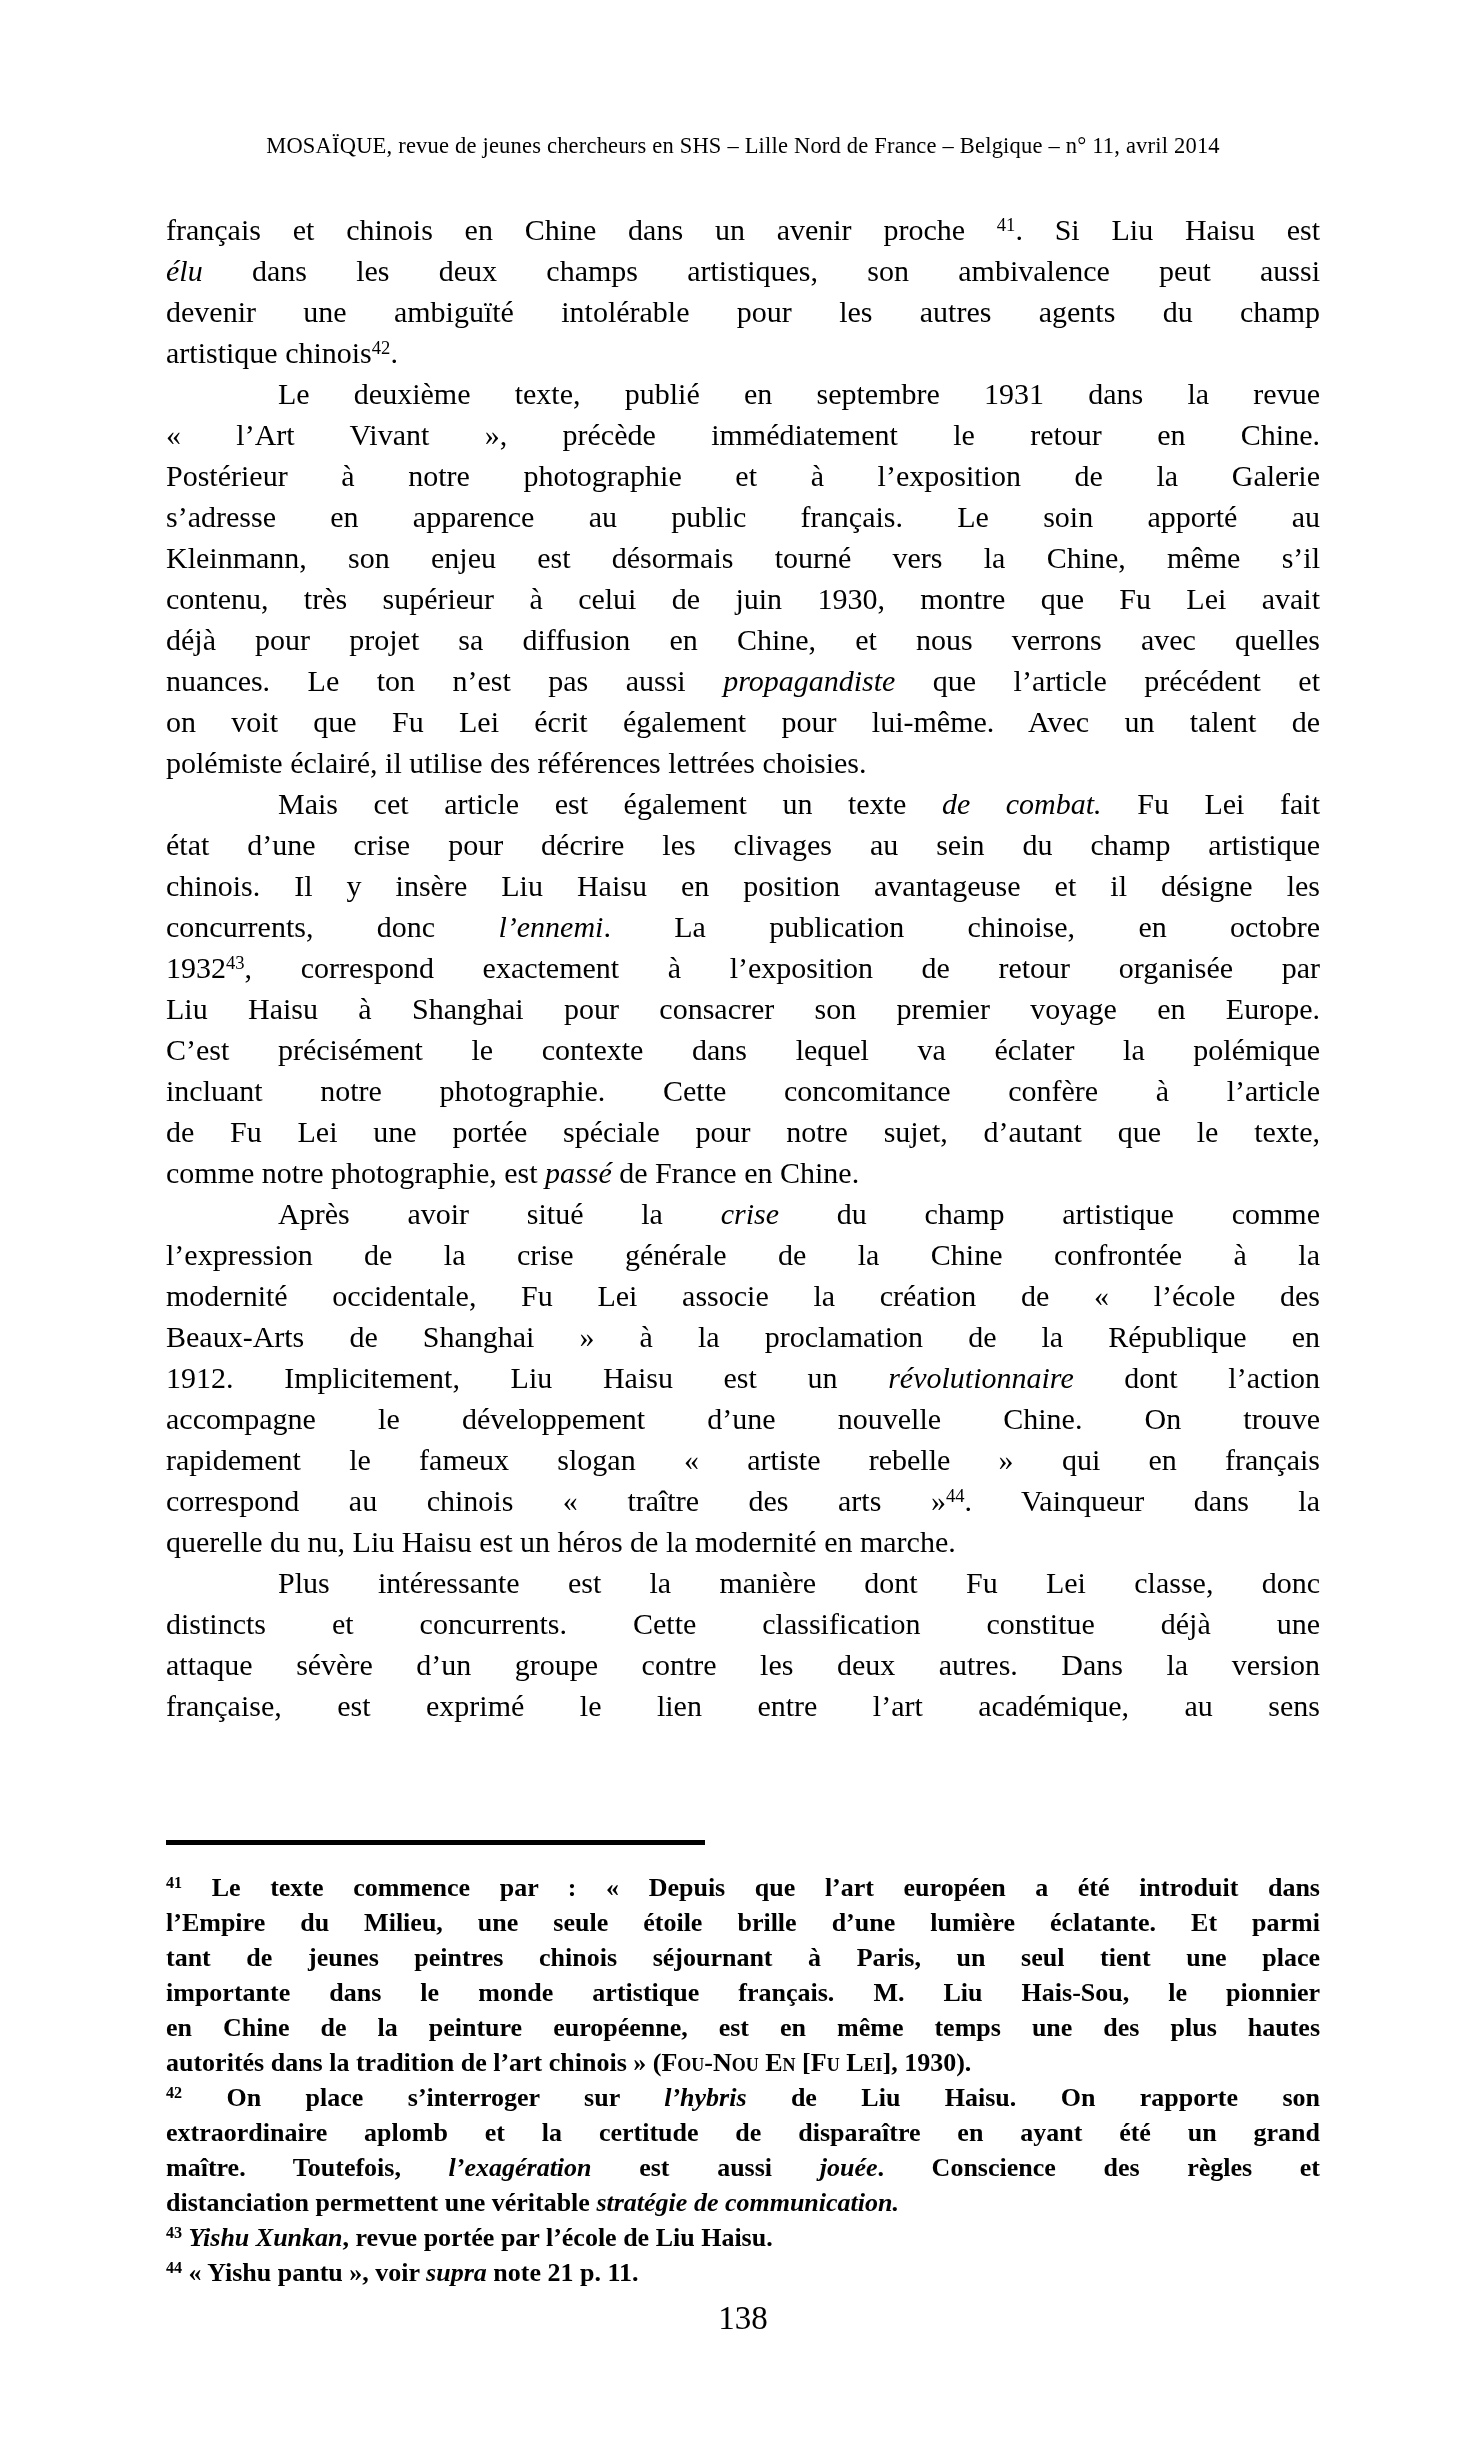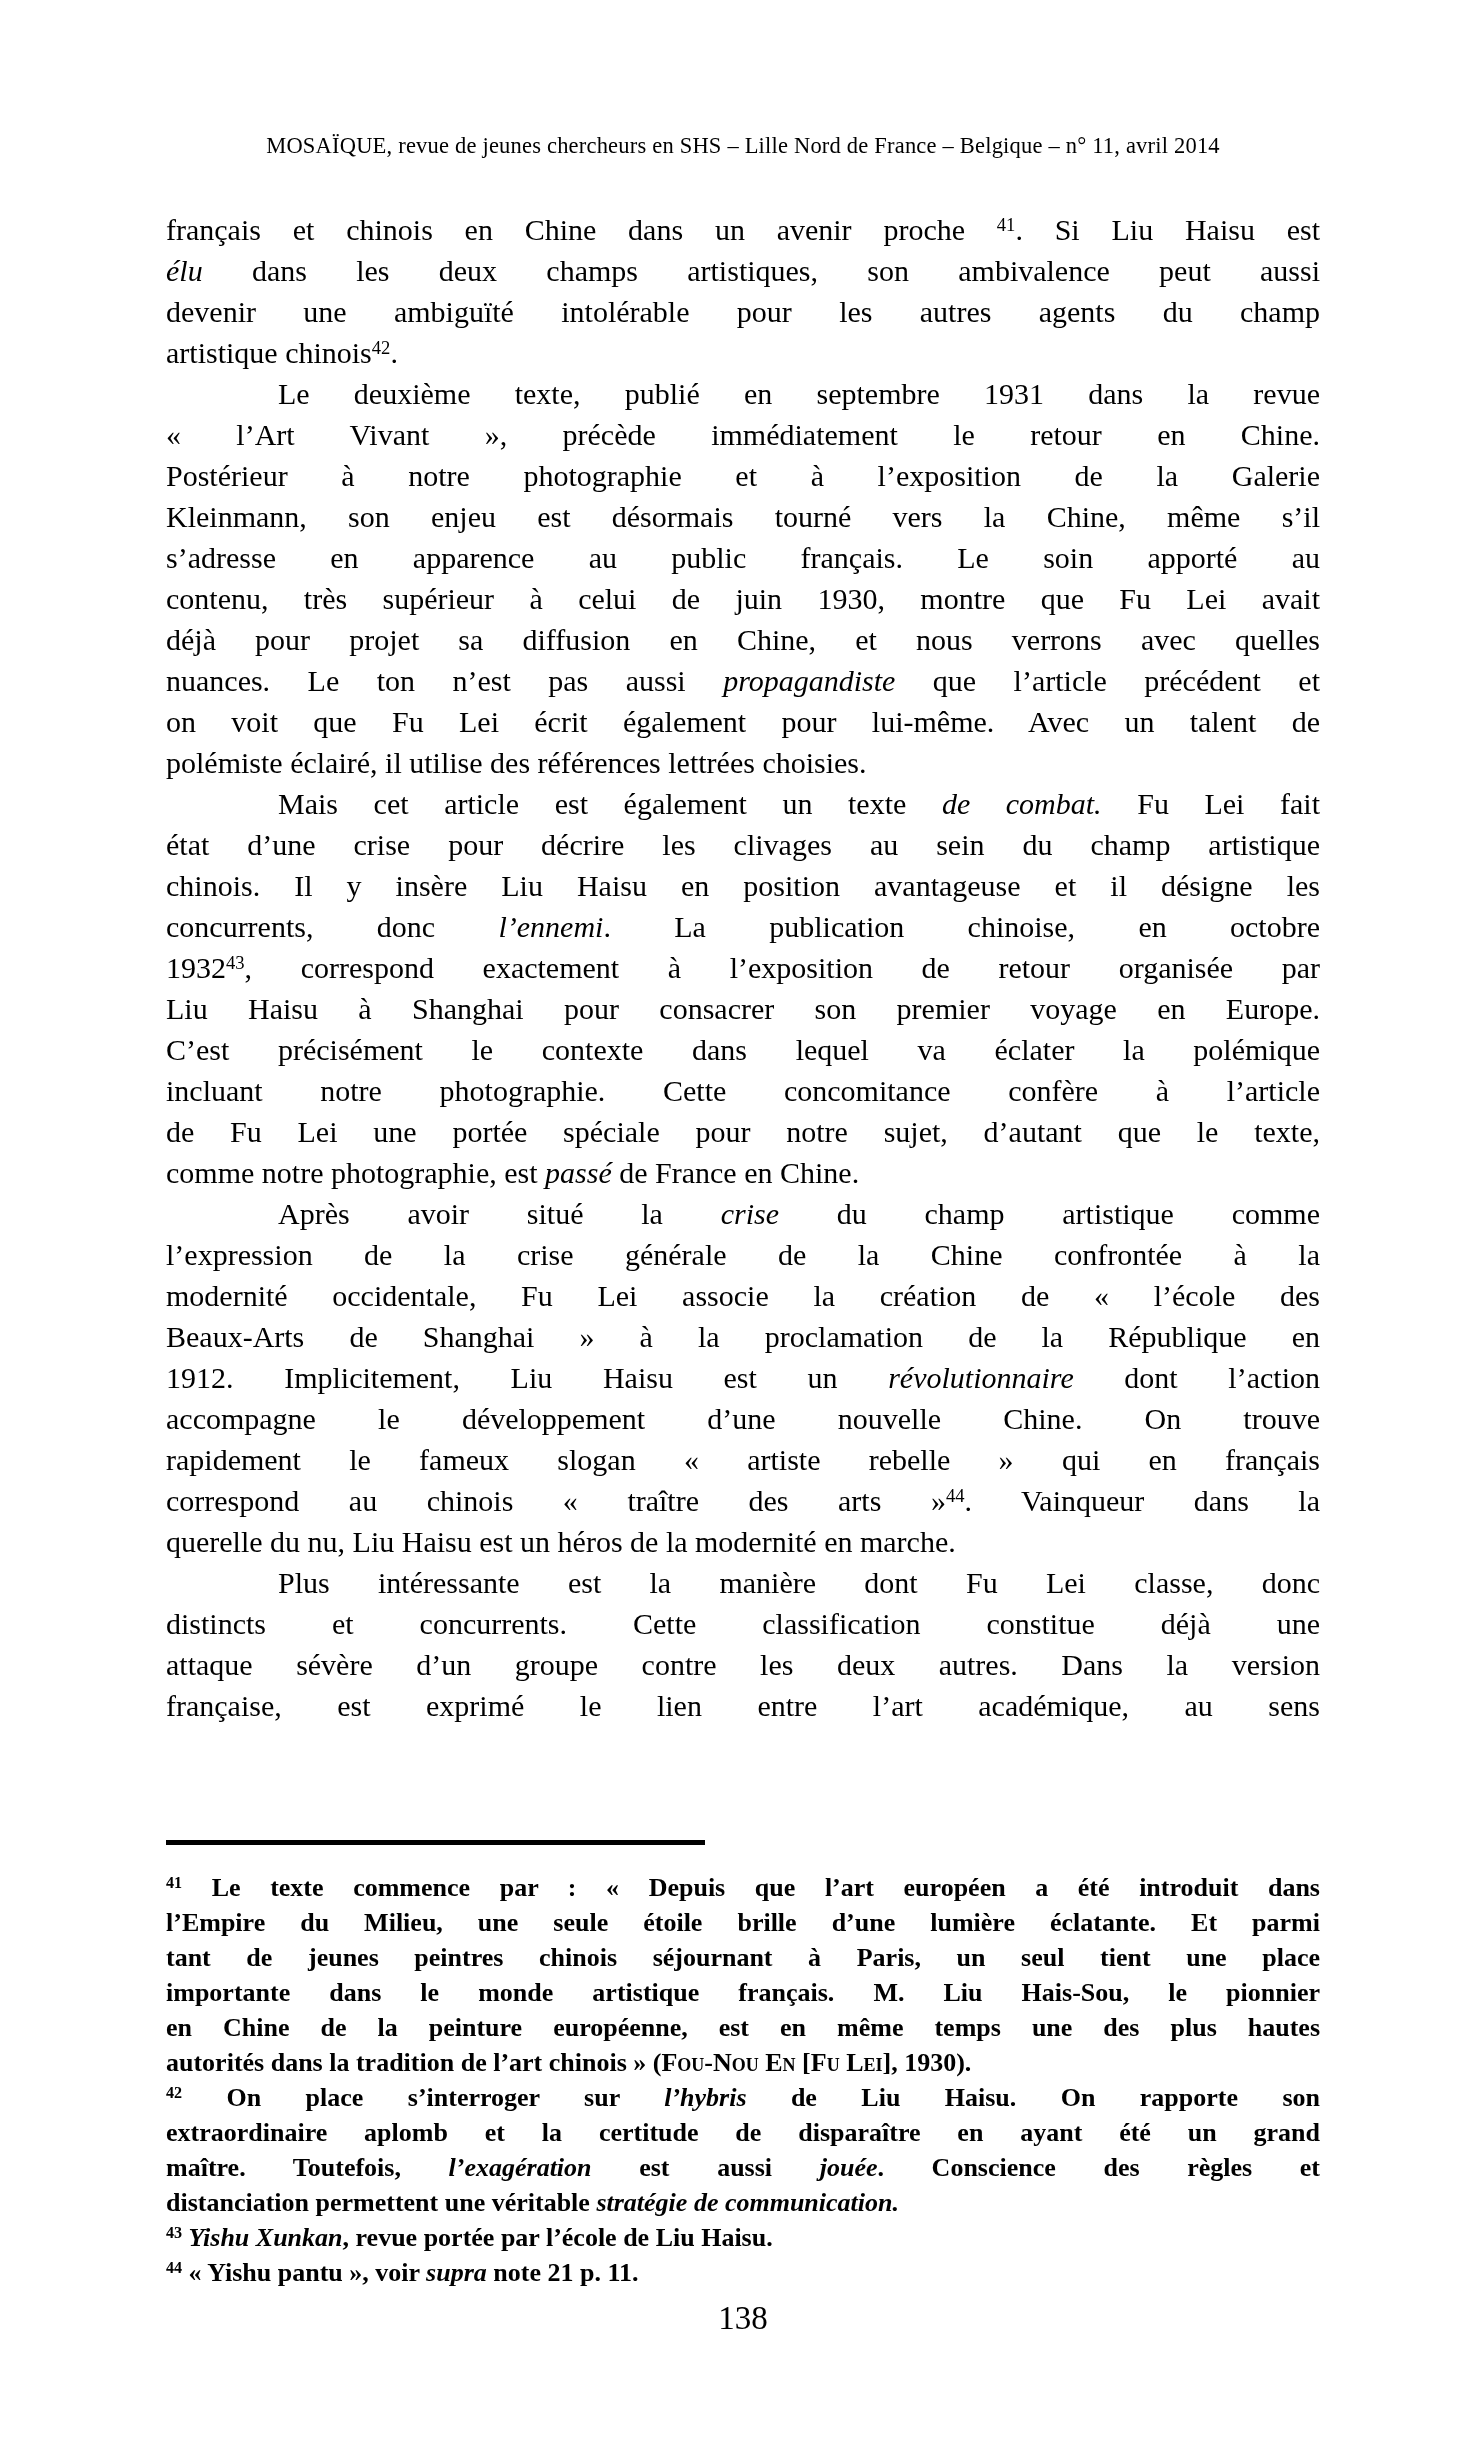--- a/index.html
+++ b/index.html
@@ -60,22 +60,22 @@
       <div>
         <div class="line"><span>français et chinois en Chine dans un avenir proche </span><span class="sup">41</span><span>. Si Liu Haisu est</span></div>
         <div class="line"><span class="it">élu</span><span> dans les deux champs artistiques, son ambivalence peut aussi</span></div>
         <div class="line"><span>devenir une ambiguïté intolérable pour les autres agents du champ</span></div>
         <div class="line nojust"><span>artistique chinois</span><span class="sup">42</span><span>.</span></div>
       </div>
       <div>
         <div class="line indent"><span>Le deuxième texte, publié en septembre 1931 dans la revue</span></div>
         <div class="line"><span>« l’Art Vivant », précède immédiatement le retour en Chine.</span></div>
         <div class="line"><span>Postérieur à notre photographie et à l’exposition de la Galerie</span></div>
+        <div class="line"><span>s’adresse en apparence au public français. Le soin apporté au</span></div>
         <div class="line"><span>Kleinmann, son enjeu est désormais tourné vers la Chine, même s’il</span></div>
-        <div class="line"><span>s’adresse en apparence au public français. Le soin apporté au</span></div>
         <div class="line"><span>contenu, très supérieur à celui de juin 1930, montre que Fu Lei avait</span></div>
         <div class="line"><span>déjà pour projet sa diffusion en Chine, et nous verrons avec quelles</span></div>
         <div class="line"><span>nuances. Le ton n’est pas aussi </span><span class="it">propagandiste</span><span> que l’article précédent et</span></div>
         <div class="line"><span>on voit que Fu Lei écrit également pour lui-même. Avec un talent de</span></div>
         <div class="line nojust"><span>polémiste éclairé, il utilise des références lettrées choisies.</span></div>
       </div>
       <div>
         <div class="line indent"><span>Mais cet article est également un texte </span><span class="it">de combat.</span><span> Fu Lei fait</span></div>
         <div class="line"><span>état d’une crise pour décrire les clivages au sein du champ artistique</span></div>
         <div class="line"><span>chinois. Il y insère Liu Haisu en position avantageuse et il désigne les</span></div>

